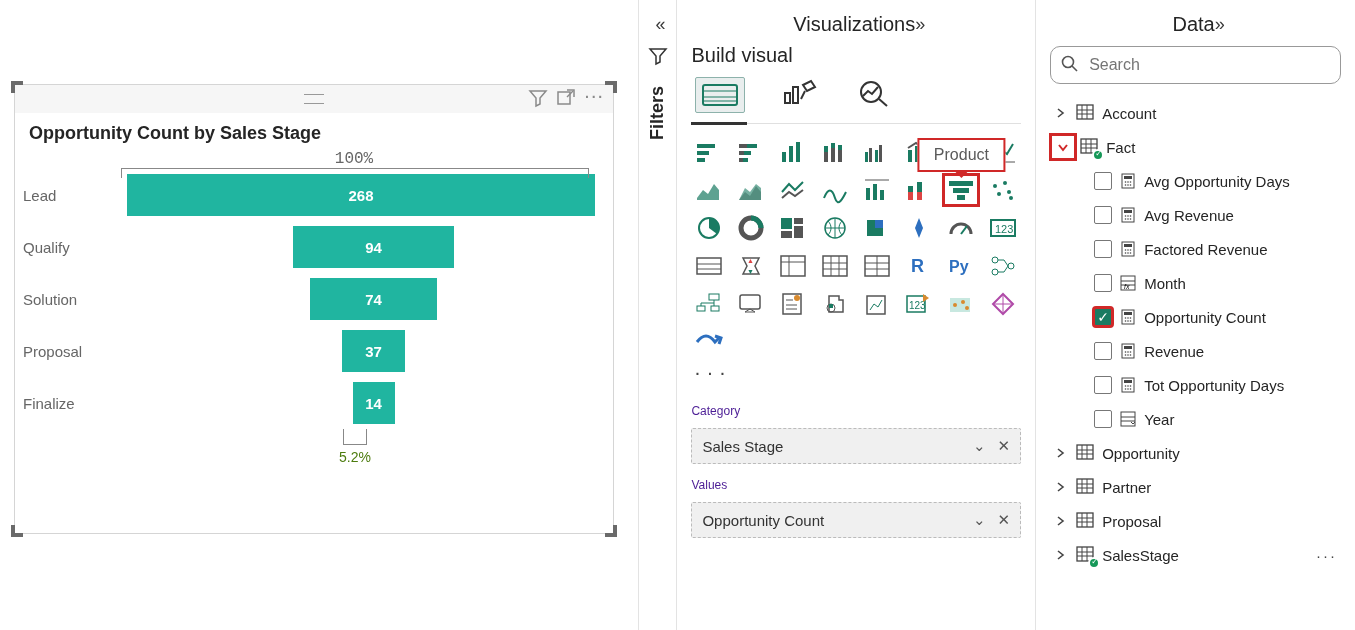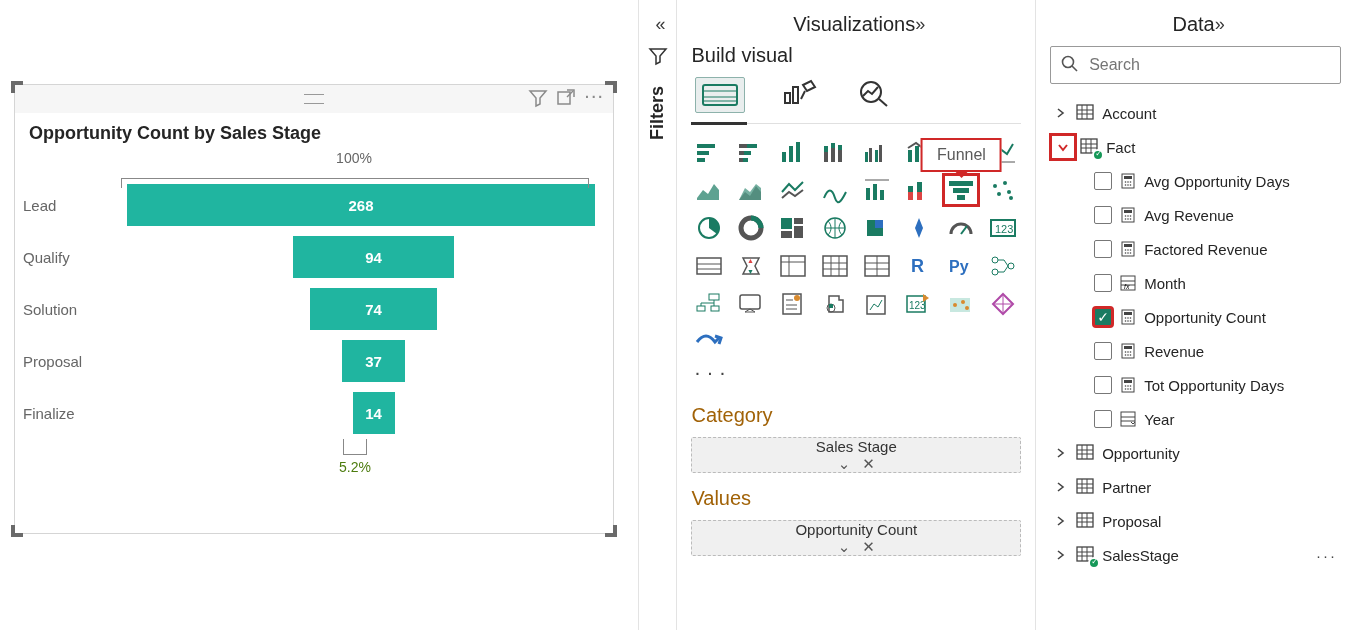--- a/index.html
+++ b/index.html
@@ -38,21 +38,21 @@
   }
   .visual-header .drag { width:20px; height:10px; display:flex; flex-direction:column; justify-content:space-between; }
   .visual-header .drag div { height:1px; background:#999; }
   .visual-header .icons { position:absolute; right:8px; top:4px; display:flex; gap:10px; color:#8a8a8a; }
   .visual-title { font-weight:700; font-size:18px; padding:10px 14px 2px; }
   .chart-body { padding: 4px 18px 0 8px; position:relative; }
   .top-axis { position:relative; margin-left:98px; margin-right:6px; }
   .top-axis-line { height:1px; background:#888; }
   .top-tick-l, .top-tick-r { position:absolute; width:1px; height:10px; background:#888; top:0; }
   .top-tick-l { left:0; } .top-tick-r { right:0; }
-  .top-label { text-align:center; font-size:14px; color:#666; margin-bottom:12px; }
+  .top-label { text-align:center; font-size:16px; color:#666; margin-bottom:0;font-family:Liberation Mono, monospace; }
   .row { display:flex; align-items:center; height:52px;gap:39px; }
   .row .cat { width:90px; font-size:15px; color:#666; }
   .row .bar-wrap { flex:1; display:flex; justify-content:center; }
   .row .bar {
     background:#20b5a0; color:#fff; font-weight:700; font-size:15px;
     display:flex; align-items:center; justify-content:center; height:42px;
   }
   .bottom-axis { position:relative; margin-left:98px; margin-right:6px; text-align:center; }
   .bottom-axis .marker { height:16px; border-left:1px solid #888; border-right:1px solid #888; border-bottom:1px solid #888; position:relative; margin:0 auto; }
   .bottom-label { font-size:14px; color:#4d7c0f; margin-top:4px; }
@@ -91,31 +91,31 @@
     position:absolute; bottom:34px; left:50%; transform:translateX(-50%);
     background:#fff; border:2px solid #d02828; padding:6px 14px; font-size:16px;
     white-space:nowrap; z-index:10;
   }
   .viz-ic .tooltip::after {
     content:""; position:absolute; width:0;height:0; left:50%; transform:translateX(-50%);
     border:8px solid transparent; border-top-color:#d02828; bottom:-16px;
   }
   .gallery-more { padding:8px 4px; color:#444; letter-spacing:2px; font-weight:bold; }
   .field-block { margin-top:14px; }
-  .field-label { font-size:20px; margin-bottom:10px; color:#a16207; }
+  .field-label { font-size:12px; margin-bottom:10px; color:#4c1d95; }
   .field-well {
     border:1px dashed #bbb; background:#f0f0f0; height:36px; border-radius:2px;
     display:flex; align-items:center; padding:0 10px; justify-content:space-between;
-    color:#333; font-size:15px;flex-direction:column;
+    color:#333; font-size:15px;
   }
   .well-right { display:flex; gap:12px; color:#555; }
 
   
   .search-box {
-    border:1px solid #999; border-radius:2px; height:38px; margin:6px 0 12px;
+    border:1px solid #999; border-radius:10px; height:38px; margin:6px 0 12px;
     display:flex; align-items:center; padding:0 10px; gap:8px; color:#555;
   }
   .search-box input { border:none; outline:none; font-size:16px; flex:1; color:#333; }
   .tree-item { display:flex; align-items:center; height:34px; gap:8px; font-size:15px; }
   .tree-item.lvl1 { padding-left:4px; }
   .tree-item.lvl2 { padding-left:44px; }
   .tree-item .caret { width:14px; color:#444; }
   .tree-item .tbl-ic { color:#444; position:relative; }
   .chk {
     width:18px; height:18px; border:1px solid #777; border-radius:2px; display:inline-flex;
@@ -360,21 +360,21 @@
           <rect x="12" y="4" width="5" height="10" fill="#1a7b62"></rect>
           <rect x="12" y="14" width="5" height="8" fill="#d44"></rect>
         </svg>
       </div>
       <div class="viz-ic sel">
         <svg width="28" height="24">
           <rect x="2" y="3" width="24" height="5" fill="#1a7b62"></rect>
           <rect x="6" y="10" width="16" height="5" fill="#1a7b62"></rect>
           <rect x="10" y="17" width="8" height="5" fill="#1a7b62"></rect>
         </svg>
-        <div class="tooltip">Funnel</div>
+        <div class="tooltip">Product</div>
       </div>
       <div class="viz-ic">
         <svg width="28" height="24">
           <circle cx="6" cy="8" r="2" fill="#1a7b62"></circle>
           <circle cx="16" cy="5" r="2" fill="#1a7b62"></circle>
           <circle cx="10" cy="16" r="2" fill="#1a7b62"></circle>
           <circle cx="20" cy="14" r="2" fill="#1a7b62"></circle>
           <circle cx="22" cy="20" r="2" fill="#1a7b62"></circle>
         </svg>
       </div>

